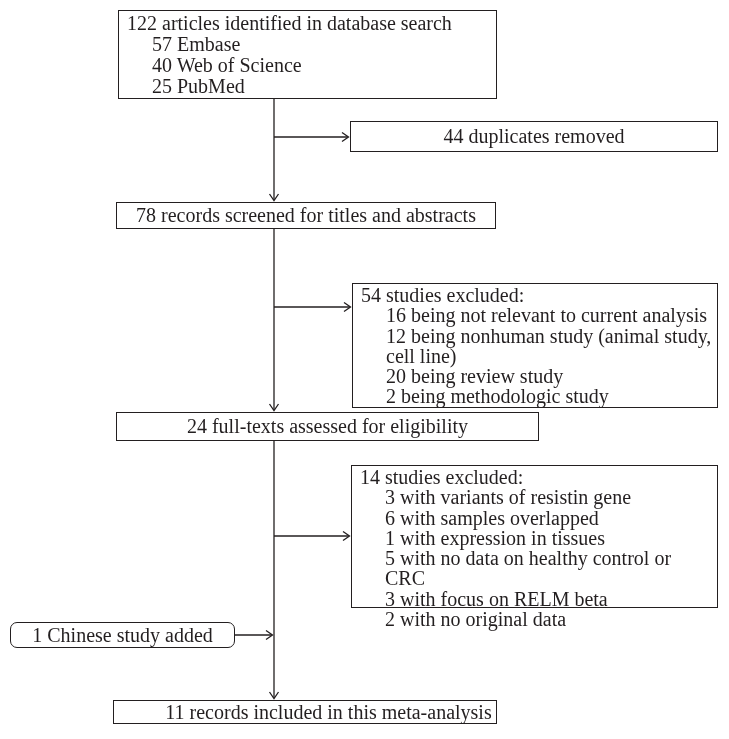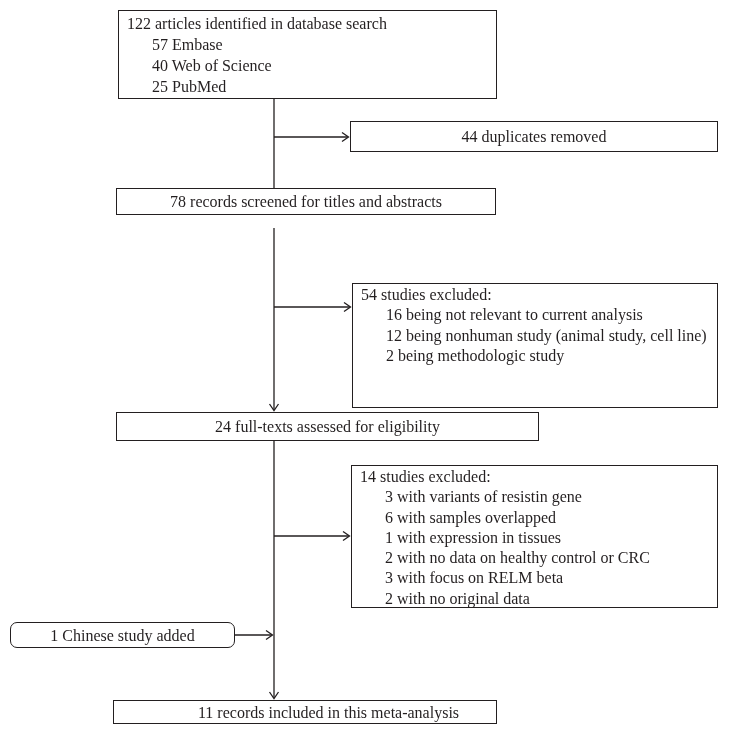--- a/index.html
+++ b/index.html
@@ -2,21 +2,21 @@
 <html style="--ink: #231f20; --bg: #ffffff;"><head>
 <meta charset="utf-8">
 <style>
   html, body { margin: 0; padding: 0; background: #ffffff; }
   .canvas {
     position: relative;
     width: 729px;
     height: 739px;
     background: var(--bg, #ffffff);
     font-family: "Liberation Serif", "DejaVu Serif", serif;
-    font-size: 16px;
+    font-size: 20px;
     color: var(--ink, #231f20);
   }
   .connectors {
     position: absolute;
     left: 0; top: 0;
     width: 729px; height: 739px;
     pointer-events: none;
   }
   .connectors line { stroke: var(--ink, #231f20); stroke-width: 1.3; }
   .connectors marker path { stroke: var(--ink, #231f20); fill: none; stroke-width: 1.3; }
@@ -61,41 +61,42 @@
     <div>122 articles identified in database search</div>
     <div class="item">57 Embase</div>
     <div class="item">40 Web of Science</div>
     <div class="item">25 PubMed</div>
   </div>
 
   <div class="box centered" style="left:350px; top:121px; width:368px; height:31px;">
     <span>44 duplicates removed</span>
   </div>
 
-  <div class="box centered" style="left:116px; top:188px; width:380px; height:27px;">
+  <div class="box centered" style="left:116px; top:202px; width:380px; height:27px;">
     <span>78 records screened for titles and abstracts</span>
   </div>
 
   <div class="box listbox tight" style="left:352px; top:253px; width:366px; height:125px;margin-top:30px;">
     <div>54 studies excluded:</div>
     <div class="item">16 being not relevant to current analysis</div>
     <div class="item">12 being nonhuman study (animal study, cell line)</div>
+    <div class="item">20 being review study</div>
     <div class="item">2 being methodologic study</div>
   </div>
 
   <div class="box centered" style="left:116px; top:412px; width:423px; height:29px;">
     <span>24 full-texts assessed for eligibility</span>
   </div>
 
   <div class="box listbox tight" style="left:351px; top:465px; width:367px; height:143px;">
     <div>14 studies excluded:</div>
     <div class="item">3 with variants of resistin gene</div>
     <div class="item">6 with samples overlapped</div>
     <div class="item">1 with expression in tissues</div>
-    <div class="item">2 with no data on healthy control or CRC</div>
+    <div class="item">5 with no data on healthy control or CRC</div>
     <div class="item">3 with focus on RELM beta</div>
     <div class="item">2 with no original data</div>
   </div>
 
   <div class="box centered" style="left:10px; top:622px; width:225px; height:26px;border-radius:7px;">
     <span>1 Chinese study added</span>
   </div>
 
   <div class="box centered" style="left:113px; top:700px; width:384px; height:24px;padding-left:47px;">
     <span>11 records included in this meta-analysis</span>

